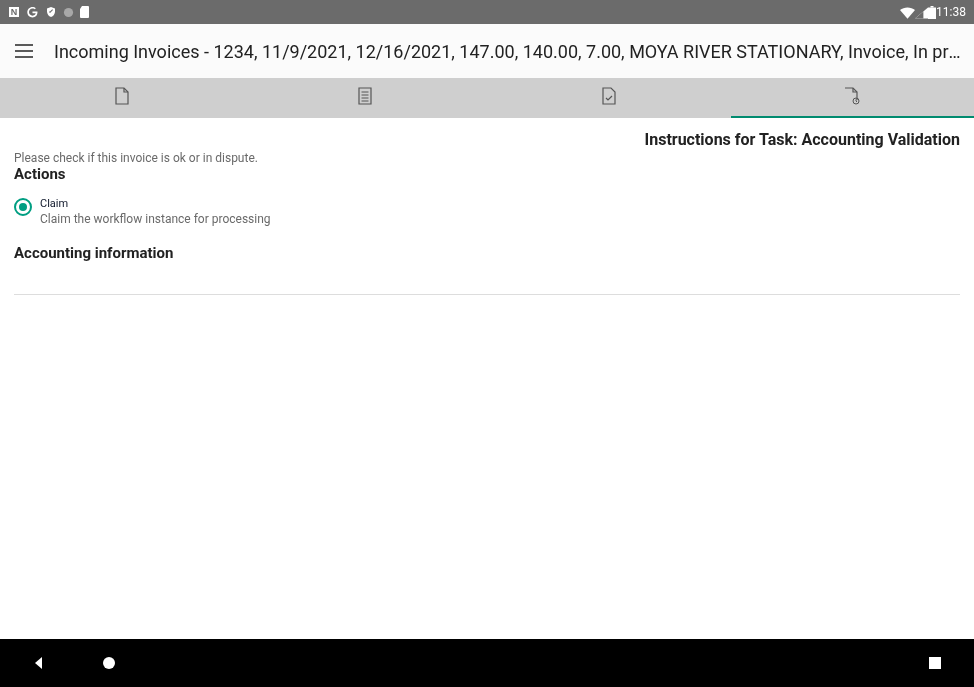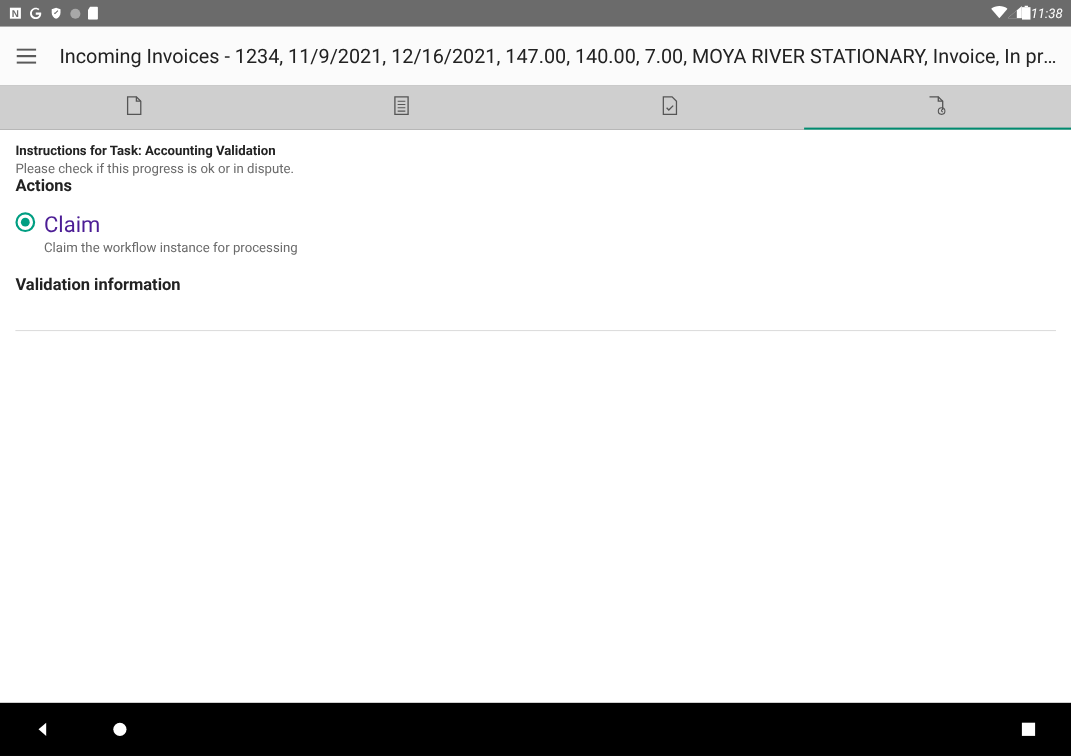--- a/index.html
+++ b/index.html
@@ -1,36 +1,36 @@
 <!DOCTYPE html>
 <html><head>
 <meta charset="utf-8">
 <style>
   * { box-sizing: border-box; margin: 0; padding: 0; }
   html, body { width: 974px; height: 687px; font-family: Roboto, Arial, sans-serif; background: #000; overflow: hidden; }
   .device { position: relative; width: 974px; height: 687px; background: #000; }
   .status-bar { position: absolute; top: 0; left: 0; right: 0; height: 24px; background: #6b6b6b; display: flex; align-items: center; justify-content: space-between; padding: 0 8px; color: #fff; font-size: 12px; }
   .status-left { display: flex; align-items: center; gap: 6px; }
-  .status-right { display: flex; align-items: flex-start; gap: 0; font-style: italic; }
+  .status-right { display: flex; align-items: flex-end; gap: 0; }
   .status-icon { display: inline-flex; align-items: center; justify-content: center; }
   .app-bar { position: absolute; top: 24px; left: 0; right: 0; height: 54px; background: #fbfbfb; display: flex; align-items: center; padding: 0 12px; }
   .hamburger { width: 24px; height: 24px; margin-right: 18px; display: flex; align-items: center; justify-content: center; }
   .app-title { font-size: 18px; color: #222; white-space: nowrap; overflow: hidden; text-overflow: ellipsis; flex: 1; }
   .tab-bar { position: absolute; top: 78px; left: 0; right: 0; height: 40px; background: #cfcfcf; display: flex; }
   .tab { flex: 1; display: flex; align-items: center; justify-content: center; cursor: pointer; position: relative; }
   .tab.active::after { content: ""; position: absolute; bottom: 0; left: 0; right: 0; height: 2px; background: #008b6f; }
   .content { position: absolute; top: 118px; left: 0; right: 0; bottom: 48px; background: #fff; padding: 12px 14px 0 14px; overflow: auto; }
-  .instr-title { font-size: 12px; font-weight: 700; color: #222; }
+  .instr-title { font-size: 16px; font-weight: 700; color: #222; text-align: right; }
   .instr-sub { font-size: 12px; color: #6a6a6a; margin-top: 2px; }
   .actions-title { font-size: 15px; font-weight: 700; color: #222; }
   .action-row { display: flex; align-items: flex-start; justify-content: space-between; margin-top: 14px; }
   .action-left { display: flex; align-items: flex-start; gap: 8px; }
   .radio { width: 18px; height: 18px; border: 2px solid #009e82; border-radius: 50%; display: flex; align-items: center; justify-content: center; margin-top: 1px; }
   .radio-inner { width: 8px; height: 8px; background: #009e82; border-radius: 50%; }
-  .action-label { font-size: 20px; color: #4c1d95; }
+  .action-label { font-size: 11px; color: #0f172a; }
   .action-desc { font-size: 12px; color: #6a6a6a; margin-top: 2px; text-align: right; }
   .process-btn { background: #e3e3e3; border: none; padding: 9px 12px; font-size: 12px; letter-spacing: 0.4px; color: #222; cursor: pointer; margin-top: 2px; }
   .addl-title { font-size: 15px; font-weight: 700; color: #222; margin-top: 18px; }
   .divider { margin-top: 32px; height: 1px; background: #ddd; }
   .nav-bar { position: absolute; left: 0; right: 0; bottom: 0; height: 48px; background: #000; display: flex; align-items: center; justify-content: space-between; padding: 0 28px; }
   .nav-btn { width: 22px; height: 22px; display: flex; align-items: center; justify-content: center; }
   .nav-left-group { display:flex; align-items:center; gap:48px; }
 </style>
 </head>
 <body>
@@ -135,37 +135,37 @@
             <path fill="none" stroke="#555" stroke-width="1.2" d="M9 1v4h4"></path>
             <circle cx="12" cy="14" r="3" fill="none" stroke="#555" stroke-width="1"></circle>
             <path d="M12 12.5v1.5l1 1" fill="none" stroke="#555" stroke-width="1"></path>
           </svg>
       </span>
     </div>
   </div>
 
   <div class="content">
     <div class="instr-title">Instructions for Task: Accounting Validation</div>
-    <div class="instr-sub">Please check if this progress is ok or in dispute.</div>
+    <div class="instr-sub">Please check if this invoice is ok or in dispute.</div>
 
     <div class="actions-title">Actions</div>
 
     <div class="action-row">
       <div class="action-left">
         <div class="radio">
           <div class="radio-inner"></div>
         </div>
         <div>
           <div class="action-label">Claim</div>
           <div class="action-desc">Claim the workflow instance for processing</div>
         </div>
       </div>
     </div>
 
-    <div class="addl-title">Validation information</div>
+    <div class="addl-title">Accounting information</div>
 
     <div class="divider"></div>
   </div>
 
   <div class="nav-bar">
     <div class="nav-left-group">
       <div class="nav-btn">
         <svg width="16" height="16" viewBox="0 0 16 16">
             <path fill="#fff" d="M11 2L4 8l7 6z"></path>
           </svg>

